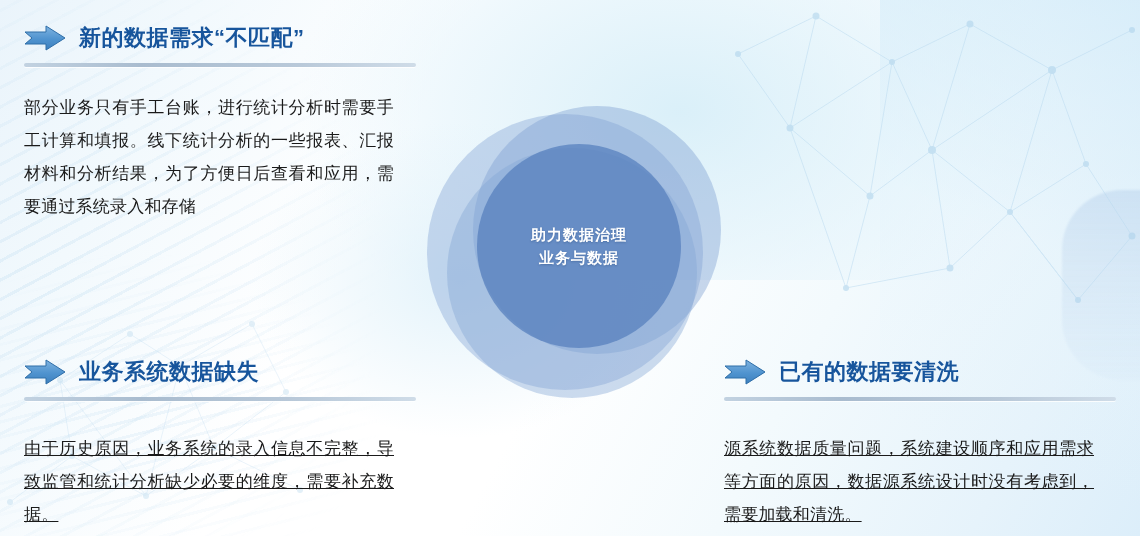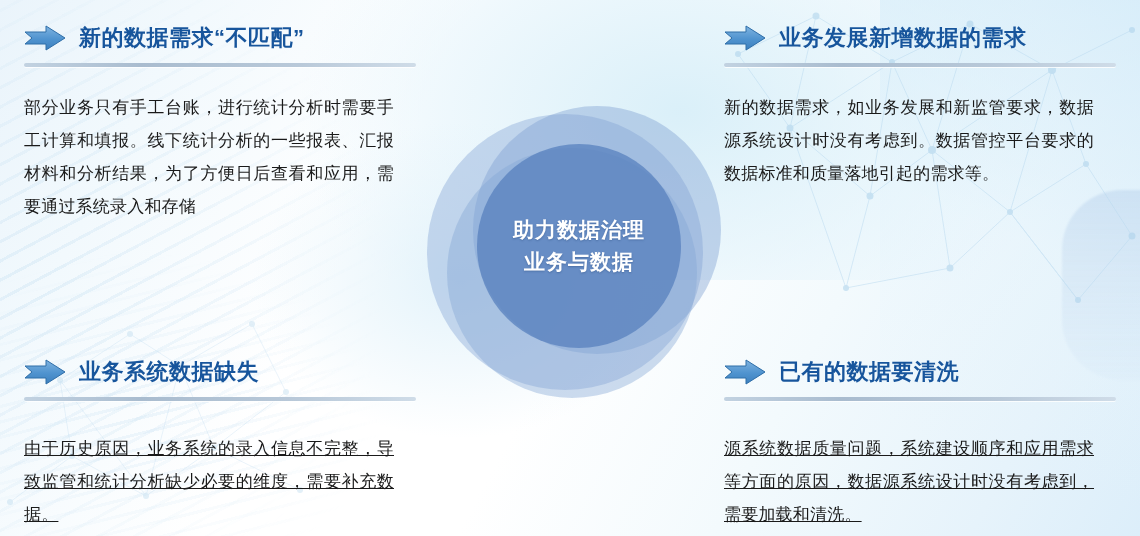--- a/index.html
+++ b/index.html
@@ -211,21 +211,21 @@
   .center-text {
     position: absolute;
     left: 52px; top: 40px;
     width: 204px; height: 204px;
     display: flex;
     flex-direction: column;
     align-items: center;
     justify-content: center;
     gap: 2px;
     color: #ffffff;
-    font-size: 21px;
+    font-size: 15px;
     font-weight: bold;
     line-height: 1.42;
     letter-spacing: 1px;
     text-shadow: 0 1px 2px rgba(30,60,110,.35);
   }
 </style>
 </head>
 <body>
 
 <div id="slide">
@@ -297,37 +297,20 @@
           </linearGradient>
         </defs>
         <path d="M1 7 L8 13 L1 19 L22 19 L22 25 L41 13 L22 1 L22 7 Z" fill="url(#agTL)" stroke="#2f6ea8" stroke-width="1" stroke-linejoin="round"></path>
       </svg>
       <div class="card-title">新的数据需求“不匹配”</div>
     </div>
     <div class="card-rule"></div>
     <div class="card-body">部分业务只有手工台账，进行统计分析时需要手工计算和填报。线下统计分析的一些报表、汇报材料和分析结果，为了方便日后查看和应用，需要通过系统录入和存储</div>
   </div>
 
-  <div class="card card-tr">
-    <div class="card-head">
-      <svg class="arrow-icon" viewBox="0 0 42 26">
-        <defs>
-          <linearGradient id="agTR" x1="0" y1="0" x2="0" y2="1">
-            <stop offset="0%" stop-color="#7fb3e0"></stop>
-            <stop offset="55%" stop-color="#4f93cf"></stop>
-            <stop offset="100%" stop-color="#3c7fbd"></stop>
-          </linearGradient>
-        </defs>
-        <path d="M1 7 L8 13 L1 19 L22 19 L22 25 L41 13 L22 1 L22 7 Z" fill="url(#agTR)" stroke="#2f6ea8" stroke-width="1" stroke-linejoin="round"></path>
-      </svg>
-      <div class="card-title">业务发展新增数据的需求</div>
-    </div>
-    <div class="card-rule"></div>
-    <div class="card-body">新的数据需求，如业务发展和新监管要求，数据源系统设计时没有考虑到。数据管控平台要求的数据标准和质量落地引起的需求等。</div>
-  </div>
 
   <div class="card card-bl">
     <div class="card-head">
       <svg class="arrow-icon" viewBox="0 0 42 26">
         <defs>
           <linearGradient id="agBL" x1="0" y1="0" x2="0" y2="1">
             <stop offset="0%" stop-color="#7fb3e0"></stop>
             <stop offset="55%" stop-color="#4f93cf"></stop>
             <stop offset="100%" stop-color="#3c7fbd"></stop>
           </linearGradient>

